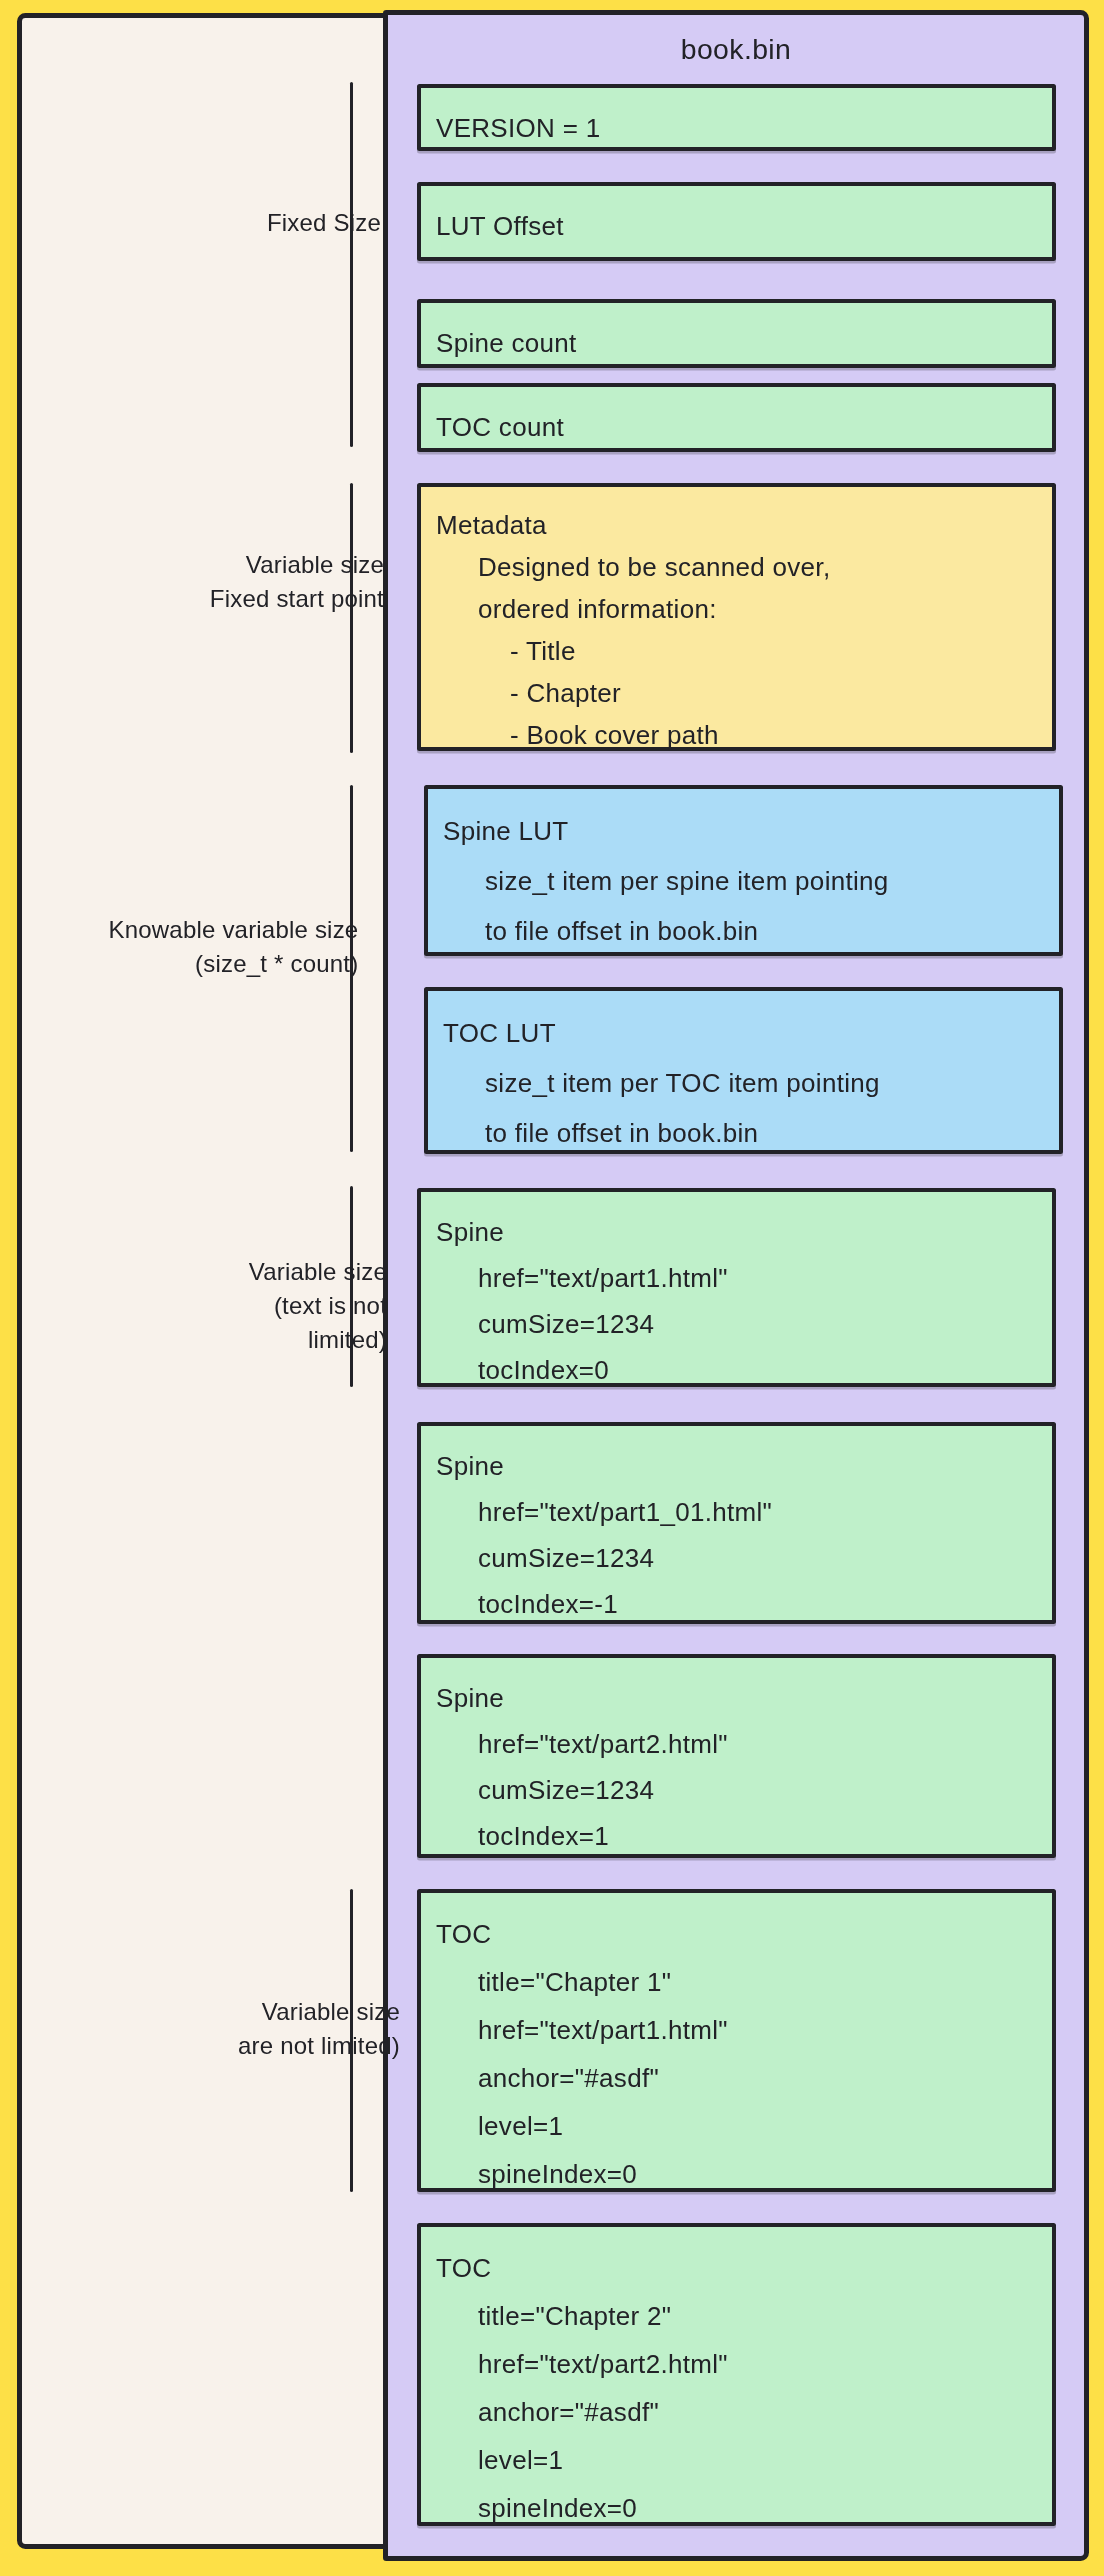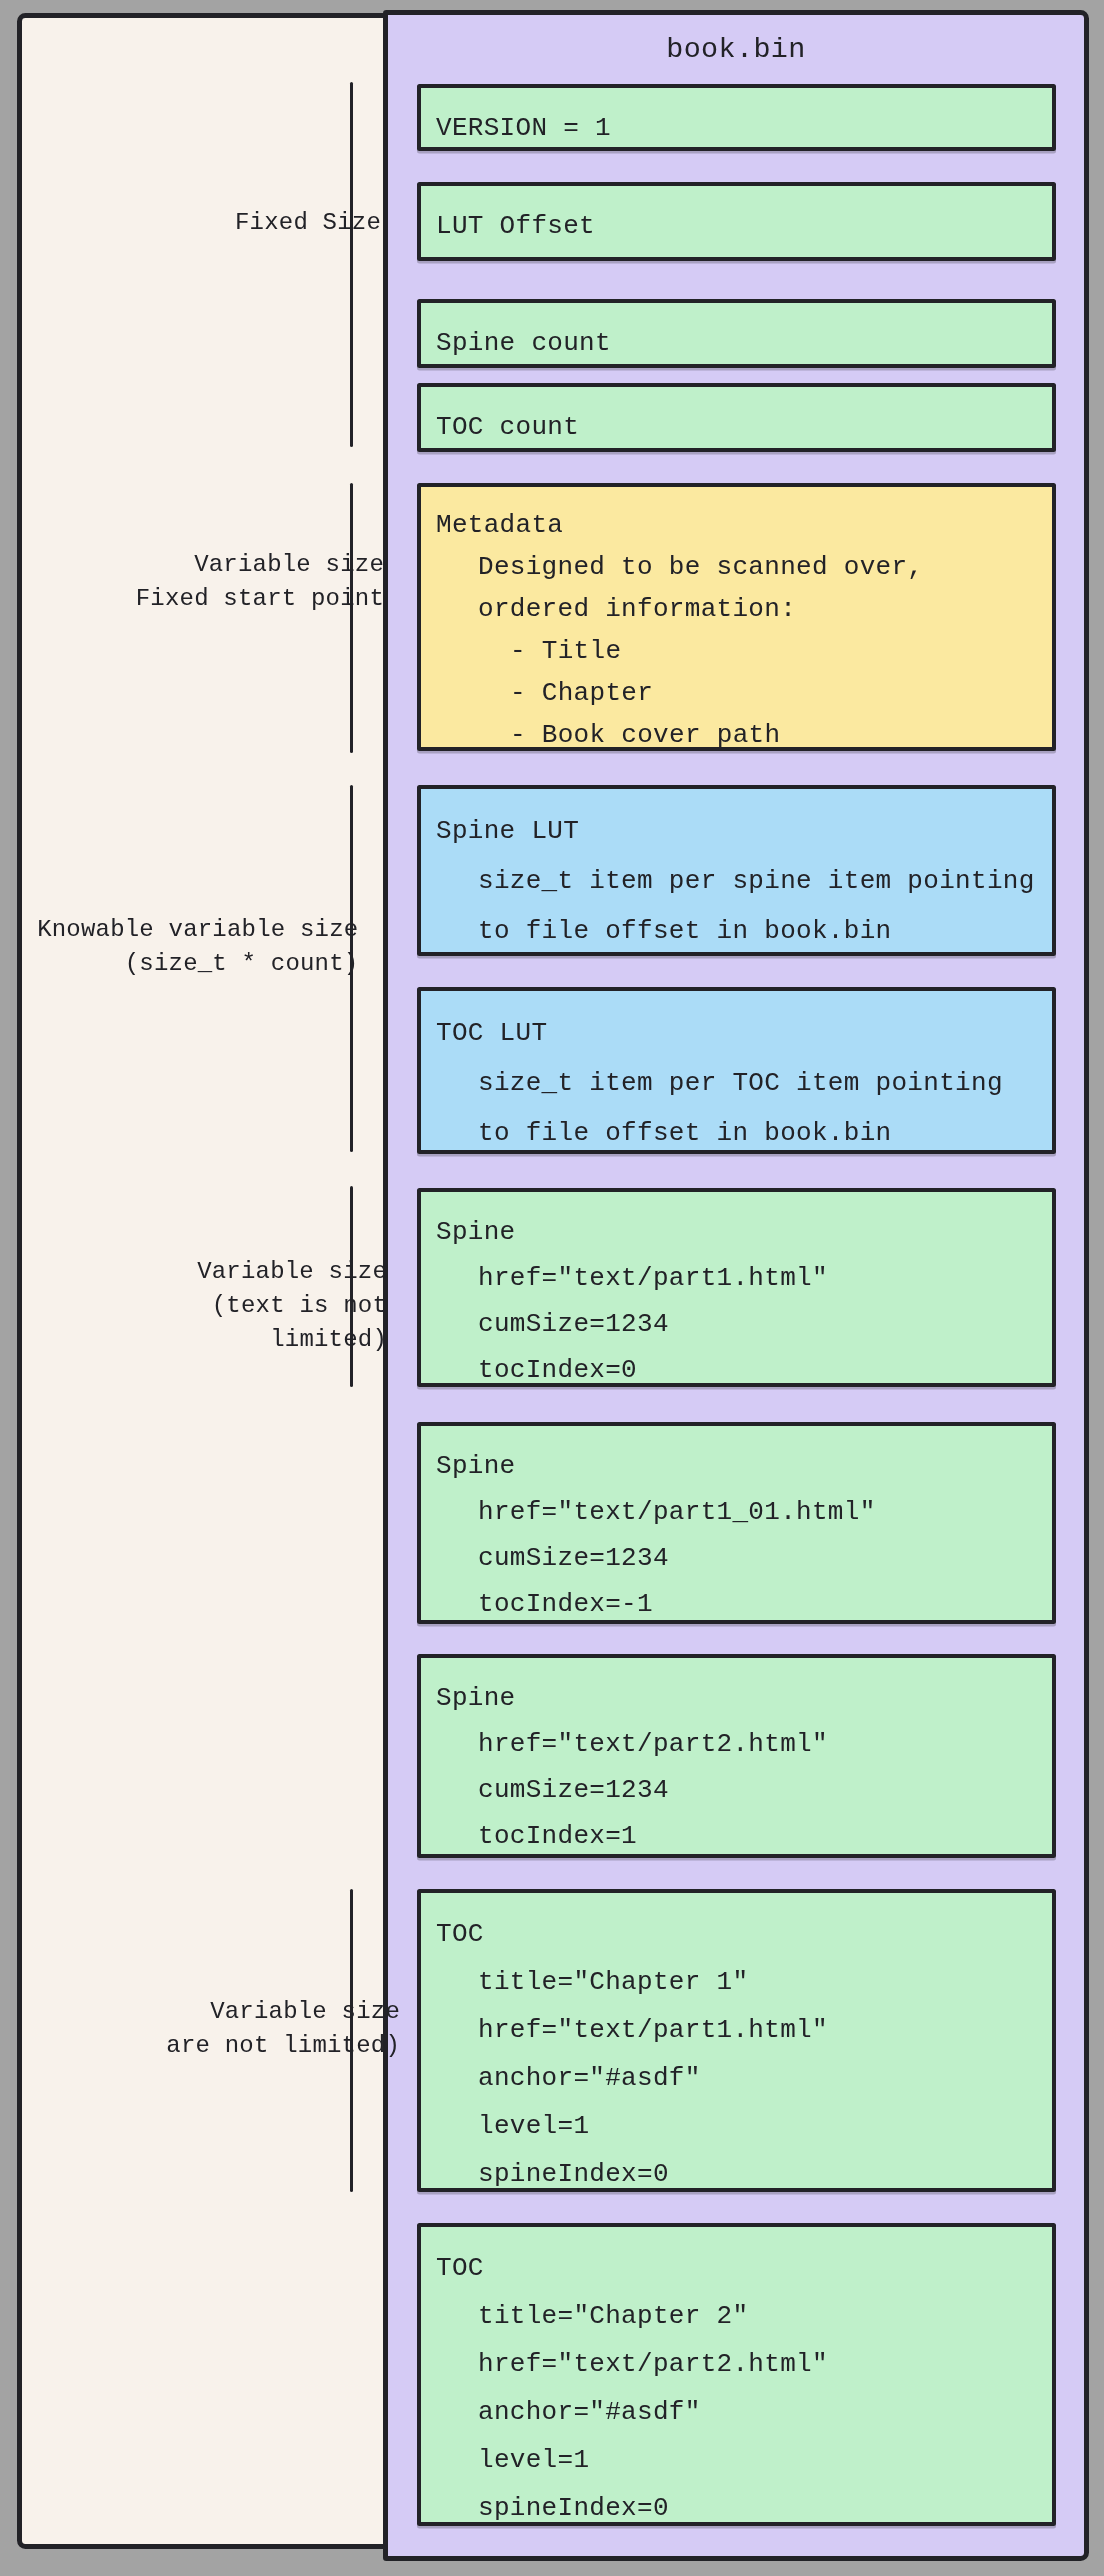--- a/index.html
+++ b/index.html
@@ -1,20 +1,20 @@
 <!DOCTYPE html>
 <html style="font-size:13.4px"><head>
 <meta charset="utf-8">
 <style>
   html,body{margin:0;padding:0;background:#ffffff;}
   .canvas{
     position:relative;
     width:1104px;height:2576px;
-    background:#a3a3a3;
-    font-family:Liberation Mono, monospace;
+    background:#fde047;
+    font-family:Liberation Sans, sans-serif;
     color:#222227;
     overflow:hidden;
   }
   
   .panel{position:absolute;box-sizing:border-box;border:5px solid #222227;}
   .panel-left{
     left:16.7px;top:13.4px;width:373px;height:2536px;
     background:#f8f2eb;
     border-radius:8.4px 3.3px 3.3px 8.4px;
   }
@@ -32,21 +32,21 @@
   .block{
     position:absolute;box-sizing:border-box;
     left:417px;width:639px;
     border:4.2px solid #222227;border-radius:2.5px;
     padding:17px 15px 0 15px;
     font-size:26px;letter-spacing:0.3px;
     box-shadow:0 2.5px 0 rgba(34,34,39,.25);
   }
   .bg-green {background:#bff0ca;}
   .bg-yellow{background:#fbe9a0;}
-  .bg-blue  {background:#abdcf7;}
+  .bg-blue  {background:#abdcf7;margin-left:7px;}
   .line{white-space:nowrap;}
   .lh56 .line{line-height:47px;}
   .lh55 .line{line-height:46px;}
   .lh57 .line{line-height:48px;}
   .lh60 .line{line-height:50px;}
   .lh50 .line{line-height:42px;}
   .i1{padding-left:42px;}
   .i2{padding-left:74px;}
   
   .bracket-line{

